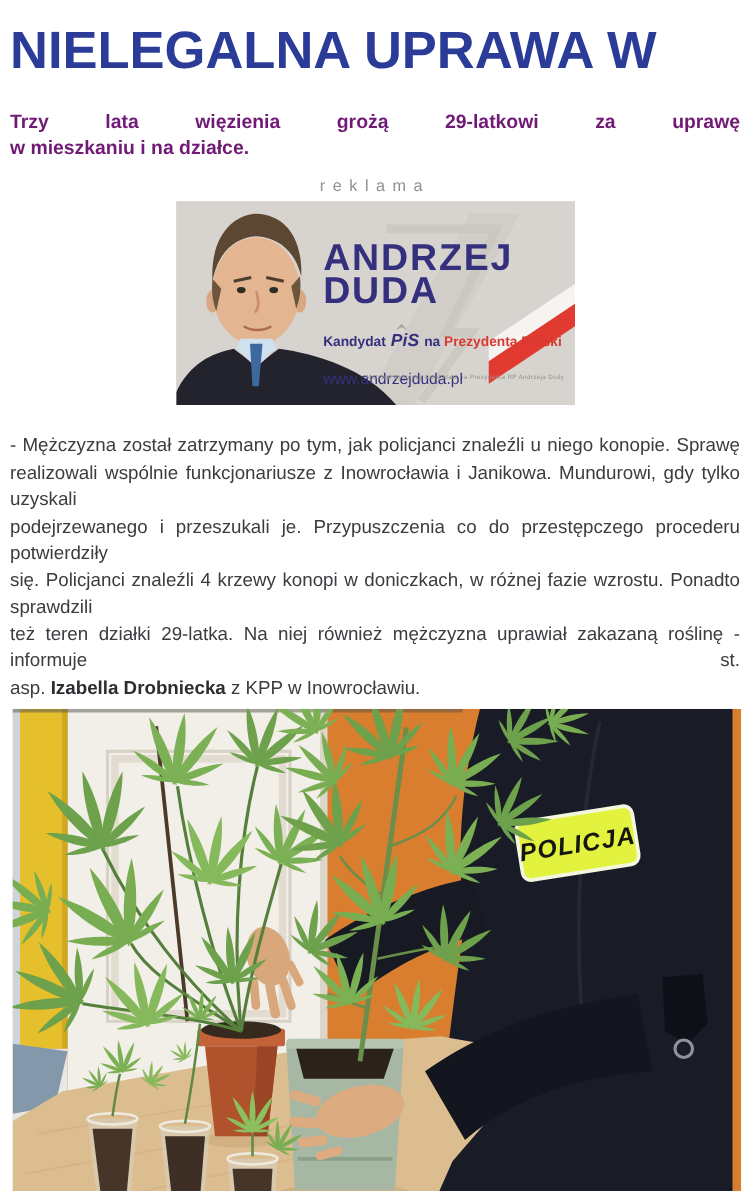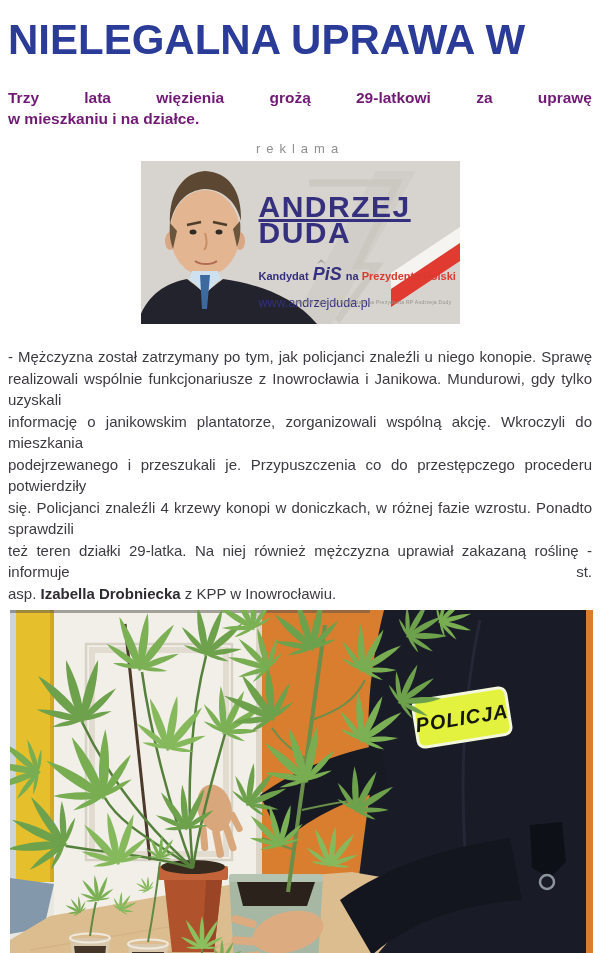--- a/index.html
+++ b/index.html
@@ -17,25 +17,25 @@
   .jline{display:block;text-align:justify;text-align-last:justify;}
   .jline.last{text-align-last:left;}
   .ad-wrap{width:319px;margin:10px auto 0;}
   .reklama{
     text-align:center;color:var(--reklama-gray);
     font-size:13px;letter-spacing:6px;line-height:19px;margin-bottom:3px;
   }
   .ad-banner{position:relative;width:319px;height:163px;background:var(--ad-bg);overflow:hidden;cursor:pointer;}
   .ad-art{position:absolute;left:0;top:0;}
   .ad-name{position:absolute;left:118px;font-weight:bold;color:var(--ad-navy);font-size:30px;line-height:30px;letter-spacing:1.5px;}
-  .ad-name.l1{top:31px;text-decoration:underline;}
+  .ad-name.l1{top:31px;}
   .ad-name.l2{top:57px;}
   .ad-sub{position:absolute;left:118px;top:103px;font-size:11px;font-weight:bold;color:var(--ad-navy);white-space:nowrap;}
   .ad-sub .office{color:var(--ad-red);}
-  .pis{font-weight:bold;font-style:italic;font-size:18px;position:relative;padding:0 1px;}
+  .pis{font-weight:bold;font-style:italic;font-size:14px;position:relative;padding:0 1px;}
   .pis-eagle{position:absolute;left:5px;top:-5px;width:9px;height:5px;background:#a9a5a0;
     clip-path:polygon(0 100%,50% 0,100% 100%,50% 55%);}
   .ad-url{position:absolute;left:118px;top:135px;font-size:12.5px;font-weight:400;color:var(--ad-navy);}
   .ad-disclaimer{position:absolute;right:8px;top:138px;font-size:5px;color:#97928a;letter-spacing:.3px;}
   .body-text{margin:22px 0 0;font-size:15px;line-height:21.5px;color:var(--text-dark);}
   .body-text b{color:#2e2b31;margin-top:48px;}
   .photo{margin-top:6px;margin-left:2px;width:583px;height:448px;overflow:hidden;line-height:0;}
   .patch-text{font-family:"Liberation Sans",sans-serif;font-weight:bold;font-style:italic;font-size:20px;letter-spacing:1px;fill:#15160f;}
 </style>
 </head>
@@ -91,21 +91,20 @@
         <span class="office">Prezydenta Polski</span>
       </div>
       <div class="ad-url">www.andrzejduda.pl</div>
       <div class="ad-disclaimer">Materiał wyborczy Kandydata na Prezydenta RP Andrzeja Dudy</div>
     </div>
   </div>
 
   <p class="body-text">
     <span class="jline">- Mężczyzna został zatrzymany po tym, jak policjanci znaleźli u niego konopie. Sprawę</span>
     <span class="jline">realizowali wspólnie funkcjonariusze z Inowrocławia i Janikowa. Mundurowi, gdy tylko uzyskali</span>
-    <span class="jline">informację o janikowskim plantatorze, zorganizowali wspólną akcję. Wkroczyli do mieszkania</span>
     <span class="jline">podejrzewanego i przeszukali je. Przypuszczenia co do przestępczego procederu potwierdziły</span>
     <span class="jline">się. Policjanci znaleźli 4 krzewy konopi w doniczkach, w różnej fazie wzrostu. Ponadto sprawdzili</span>
     <span class="jline">też teren działki 29-latka. Na niej również mężczyzna uprawiał zakazaną roślinę - informuje st.</span>
     <span class="jline last"><span>asp. </span><b>Izabella Drobniecka</b><span> z KPP w Inowrocławiu.</span></span>
   </p>
 
   <div class="photo">
     <svg width="583" height="448" viewBox="0 0 583 448">
       <defs>
         <g id="leaf">

